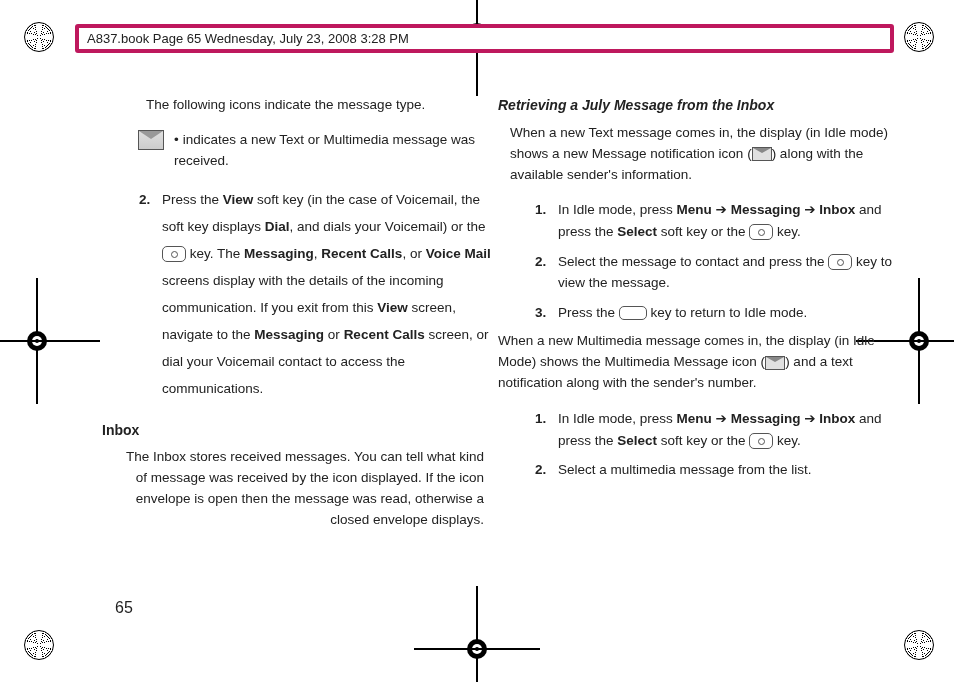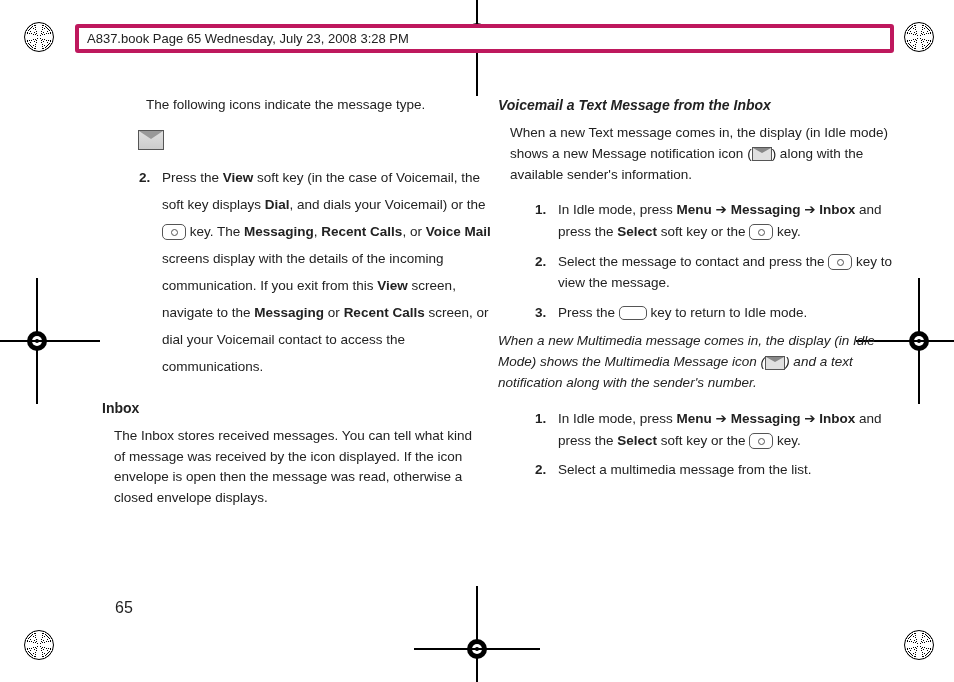--- a/index.html
+++ b/index.html
@@ -78,21 +78,21 @@
   }
   .bullet { margin-right: 4px; }
   ol.numlist { margin: 14px 0 0 0; padding-left: 52px; }
   ol.numlist li { padding-left: 8px; margin-bottom: 6px; line-height: 2.0; }
   ol.numlist li::marker { font-weight: bold; }
   ol.tight li { line-height: 1.6; margin-bottom: 8px; }
   b { font-weight: bold; }
   .h-bold { font-weight: bold; margin: 18px 0 6px 0; font-size: 14px; }
   .h-italic { font-weight: bold; font-style: italic; margin: 0 0 6px 0; font-size: 14px; }
   .para { margin: 0 0 8px 12px; }
-  .para-col1 { margin: 0 0 7px 12px; max-width: 370px; }
+  .para-col1 { margin: 0 0 7px 12px; max-width: 370px; text-align: right; }
   .key {
     display: inline-flex; align-items: center; justify-content: center;
     width: 20px; height: 14px; border: 1px solid #555; border-radius: 5px; font-size: 9px;
     vertical-align: middle; padding: 0 1px;
   }
   .key-dot { width: 5px; height: 5px; border: 1px solid #555; border-radius: 50%; }
   .key-bar { display: inline-flex; width: 26px; height: 12px; border: 1px solid #555; border-radius: 5px; vertical-align: middle; }
   .icon-env {
     display: inline-block; width: 18px; height: 12px; border: 1px solid #555; background: #e0e0e0; vertical-align: middle; position: relative;
   }
@@ -127,56 +127,57 @@
   <span>A837.book  Page 65  Wednesday, July 23, 2008  3:28 PM</span>
 </div>
 
 <div class="content">
 
   <div class="col">
     <p class="intro">The following icons indicate the message type.</p>
 
     <div class="icon-row">
       <span class="msg-icon env-icon"></span>
+      <span><span class="bullet">•</span><span>indicates a new Text or Multimedia message was received.</span></span>
     </div>
 
     <ol class="numlist" start="2">
       <li>
         <span>Press the </span><b>View</b><span> soft key (in the case of Voicemail, the soft key displays </span><b>Dial</b><span>, and dials your Voicemail) or the </span><span class="key">
             <span class="key-dot"></span>
           </span><span> key. The </span><b>Messaging</b><span>, </span><b>Recent Calls</b><span>, or </span><b>Voice Mail</b><span> screens display with the details of the incoming communication. If you exit from this </span><b>View</b><span> screen, navigate to the </span><b>Messaging</b><span> or </span><b>Recent Calls</b><span> screen, or dial your Voicemail contact to access the communications.</span>
       </li>
     </ol>
 
     <div class="h-bold">Inbox</div>
     <p class="para-col1">The Inbox stores received messages. You can tell what kind of message was received by the icon displayed. If the icon envelope is open then the message was read, otherwise a closed envelope displays.</p>
   </div>
 
   <div class="col">
-    <div class="h-italic">Voicemail a Text Message from the Inbox</div>
+    <div class="h-italic">Retrieving a July Message from the Inbox</div>
     <p class="para">
       <span>When a new Text message comes in, the display (in Idle mode) shows a new Message notification icon (</span><span class="icon-env"></span><span>) along with the available sender's information.</span>
     </p>
     <ol class="numlist tight">
       <li>
         <span>In Idle mode, press </span><b>Menu</b><span> ➔ </span><b>Messaging</b><span> ➔ </span><b>Inbox</b><span> and press the </span><b>Select</b><span> soft key or the </span><span class="key">
             <span class="key-dot"></span>
           </span><span> key.</span>
       </li>
       <li>
         <span>Select the message to contact and press the </span><span class="key">
             <span class="key-dot"></span>
           </span><span> key to view the message.</span>
       </li>
       <li>
         <span>Press the </span><span class="key-bar"></span><span> key to return to Idle mode.</span>
       </li>
     </ol>
 
-    <p class="para" style="margin-left:0;font-style:italic;">
+    <p class="para" style="margin-left:0;">
       <span>When a new Multimedia message comes in, the display (in Idle Mode) shows the Multimedia Message icon (</span><span class="icon-env"></span><span>) and a text notification along with the sender's number.</span>
     </p>
     <ol class="numlist tight">
       <li>
         <span>In Idle mode, press </span><b>Menu</b><span> ➔ </span><b>Messaging</b><span> ➔ </span><b>Inbox</b><span> and press the </span><b>Select</b><span> soft key or the </span><span class="key">
             <span class="key-dot"></span>
           </span><span> key.</span>
       </li>
       <li>
         <span>Select a multimedia message from the list.</span>

